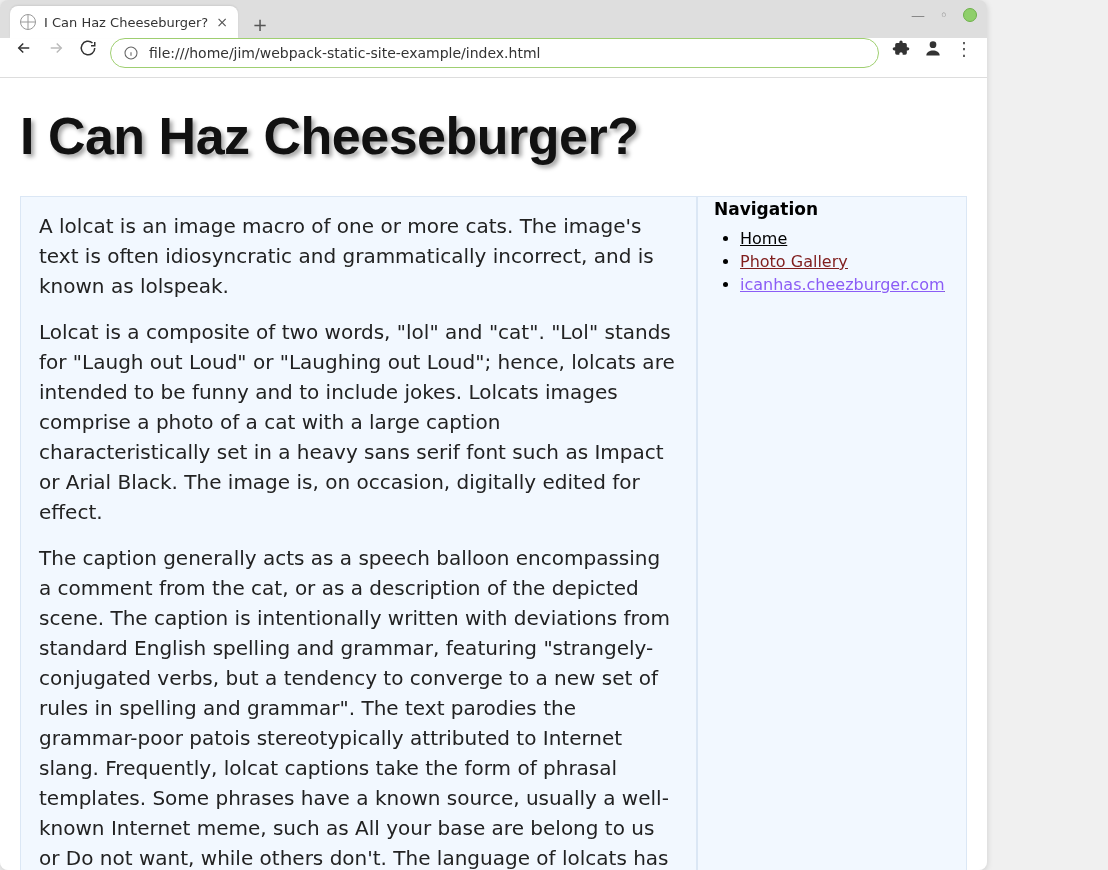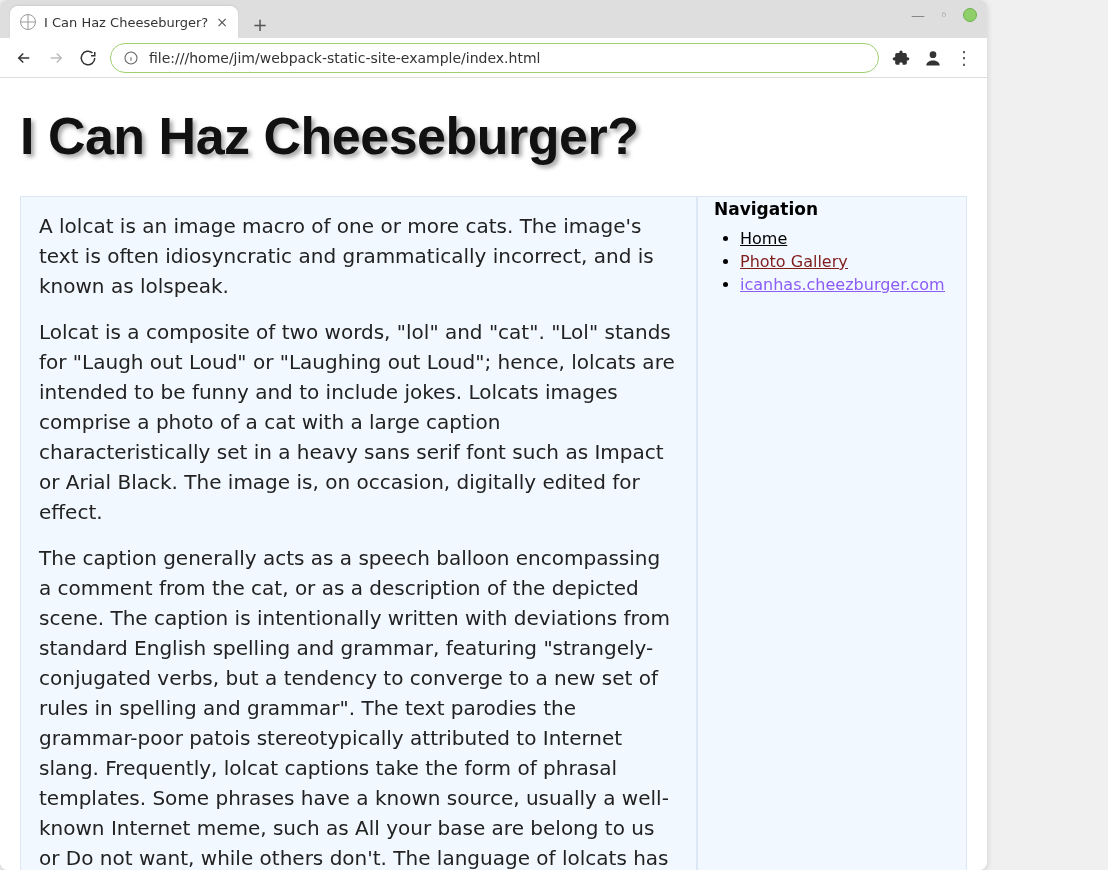--- a/index.html
+++ b/index.html
@@ -94,21 +94,20 @@
     width: 14px; height: 14px;
     border-radius: 50%;
     background: #8fcf6a;
     border: 1px solid #6eb04a;
   }
   
   .toolbar {
     height: 40px;
     background: #fff;
     display: flex;
-    align-items: center;
     padding: 0 14px;
     gap: 12px;
     border-bottom: 1px solid #ddd;
   }
   .navbtn {
     width: 20px; height: 20px;
     display: flex; align-items: center; justify-content: center;
     color: #333;
     cursor: pointer;
   }

